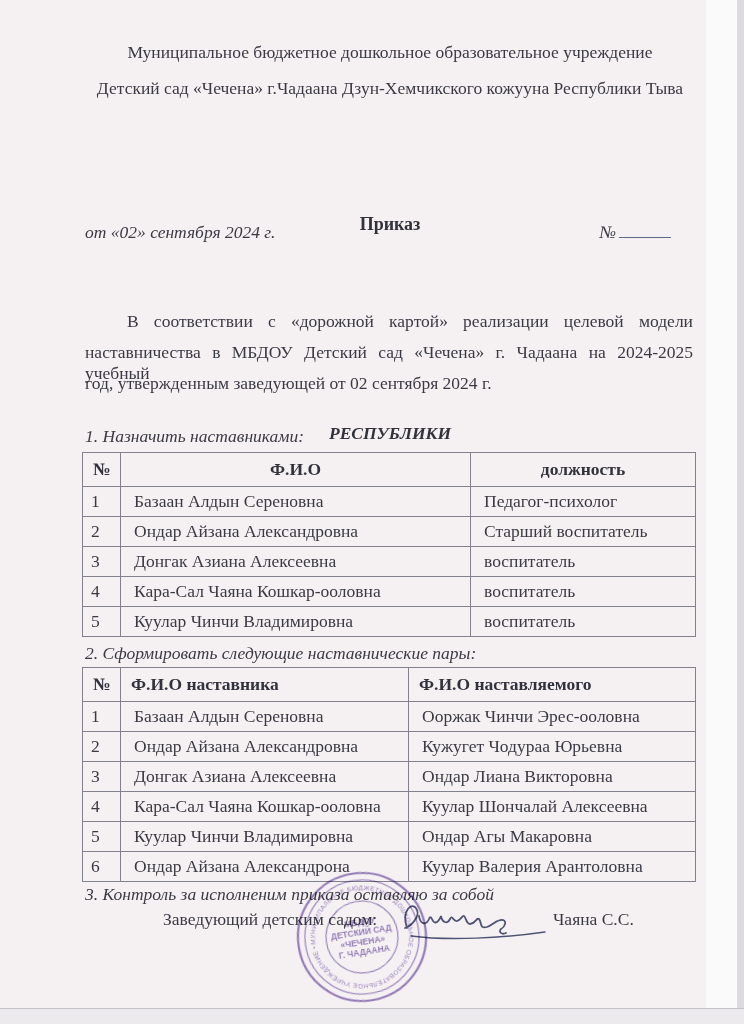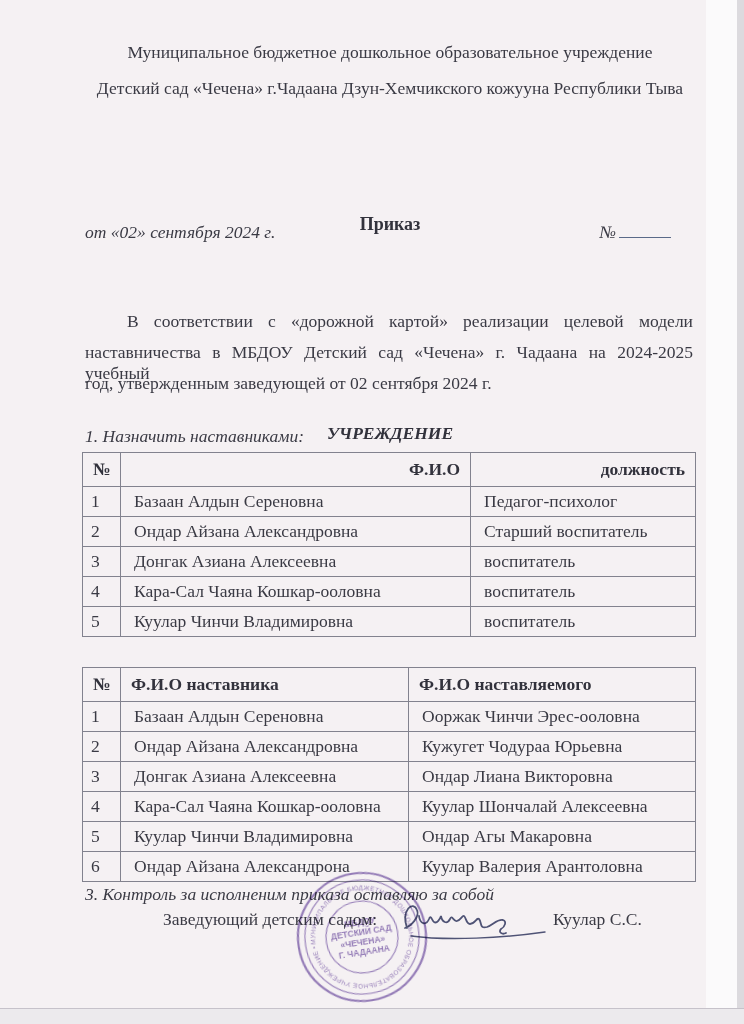--- a/index.html
+++ b/index.html
@@ -32,21 +32,21 @@
   table { border-collapse:collapse; table-layout:fixed; font-size:17.5px; color:#3a3a44; }
   td, th { border:1px solid #82828e; padding:0 10px; overflow:hidden; white-space:nowrap; }
   th { height:33px; font-weight:bold; color:#32323c; }
   td { height:29px; }
   .doc-table { left:82px; width:613px; }
   .col-num  { width:38px; }
   .t1-col-fio  { width:350px; }
   .t1-col-post { width:225px; }
   .t2-col-a { width:288px; }
   .t2-col-b { width:287px; }
-  #mentors-table th.h-fio, #mentors-table th.h-post { text-align:right; }
+  #mentors-table th.h-fio, #mentors-table th.h-post { text-align:center; }
   #mentors-table th.h-num, #pairs-table th { text-align:left; }
   td.c-num { padding-left:8px; }
   td.c-text { padding-left:13px; }
 
   .sig-role { font-size:17.5px;text-align:right; }
   .sig-name { font-size:17.5px; }
 
   .stamp-box { left:292px; top:867px; width:140px; height:140px; transform:rotate(-9deg); opacity:0.78; mix-blend-mode:multiply; filter:blur(0.25px); }
   .sig-box { left:393px; top:892px; width:162px; height:56px; opacity:0.92; }
 </style>
@@ -66,21 +66,21 @@
   <div class="abs date-row fs" style="top:221px">
     <span>от «02» сентября 2024 г.</span>
     <span class="num-wrap"><span>№</span><span class="num-blank"></span></span>
   </div>
 
 
   <div class="abs para-line jl" style="top:311px; text-indent:42px">В соответствии с «дорожной картой» реализации целевой модели</div>
   <div class="abs para-line jl" style="top:342px">наставничества в МБДОУ Детский сад «Чечена» г. Чадаана на 2024-2025 учебный</div>
   <div class="abs para-line" style="top:373px">год, утвержденным заведующей от 02 сентября 2024 г.</div>
 
-  <div class="abs center-block bold fs" style="top:399px">УЧРЕЖДЕНИЕ</div>
+  <div class="abs center-block bold fs" style="top:399px">РЕСПУБЛИКИ</div>
 
   <div class="abs left-block fs" style="top:425px">1. Назначить наставниками:</div>
 
   <table id="mentors-table" class="abs doc-table" style="top:452px">
     <colgroup>
         <col class="col-num">
         <col class="t1-col-fio">
         <col class="t1-col-post">
       </colgroup>
     <tbody>
@@ -110,20 +110,21 @@
       <td class="c-text">воспитатель</td>
     </tr>
     <tr>
       <td class="c-num">5</td>
       <td class="c-text">Куулар Чинчи Владимировна</td>
       <td class="c-text">воспитатель</td>
     </tr>
   </tbody>
     </table>
 
+  <div class="abs left-block fs" style="top:642px">2. Сформировать следующие наставнические пары:</div>
 
   <table id="pairs-table" class="abs doc-table" style="top:667px">
     <colgroup>
         <col class="col-num">
         <col class="t2-col-a">
         <col class="t2-col-b">
       </colgroup>
     <tbody>
         <tr>
       <th>№</th>
@@ -159,21 +160,21 @@
       <td class="c-num">6</td>
       <td class="c-text">Ондар Айзана Александрона</td>
       <td class="c-text">Куулар Валерия Арантоловна</td>
     </tr>
   </tbody>
     </table>
 
   <div class="abs left-block fs" style="top:883px">3. Контроль за исполненим приказа оставляю за собой</div>
 
   <div class="abs sig-role" style="left:163px; top:909px">Заведующий детским садом:</div>
-  <div class="abs sig-name" style="left:553px; top:909px">Куулар С.С.</div>
+  <div class="abs sig-name" style="left:553px; top:909px">Чаяна С.С.</div>
 
   <svg class="abs sig-box" viewBox="0 0 162 56">
     <g fill="none" stroke="#41466b" stroke-width="1.8" stroke-linecap="round">
       <path d="M14,36 C8,18 20,8 24,18 C27,25 18,34 12,36"></path>
       <path d="M26,24 c1,8 7,10 10,3 c2,-5 3,2 5,3 c3,2 6,-3 7,-6 c1,6 6,9 9,3 c2,-4 3,1 6,2 c4,1 6,-6 8,-5 c2,1 2,8 6,8 c5,0 7,-7 9,-5 c3,3 0,10 8,8 c6,-2 10,-8 16,-7 c4,1 2,7 -2,9 c-3,3 1,6 5,4"></path>
       <path d="M18,44 C55,49 110,46 152,40" stroke-width="1.4"></path>
     </g>
   </svg>
 
   <svg class="abs stamp-box" viewBox="0 0 140 140">

